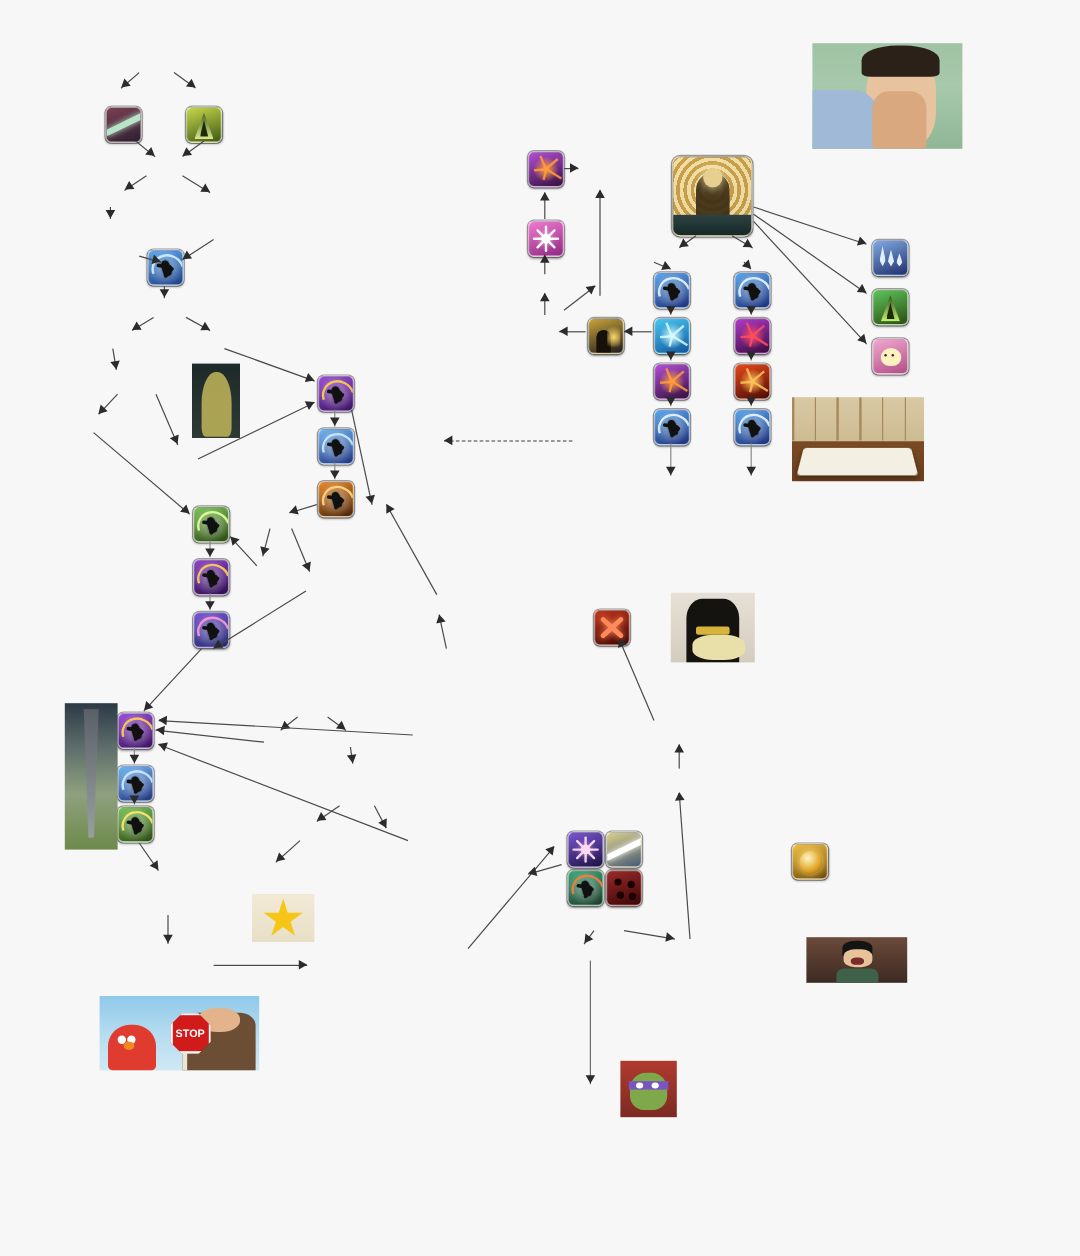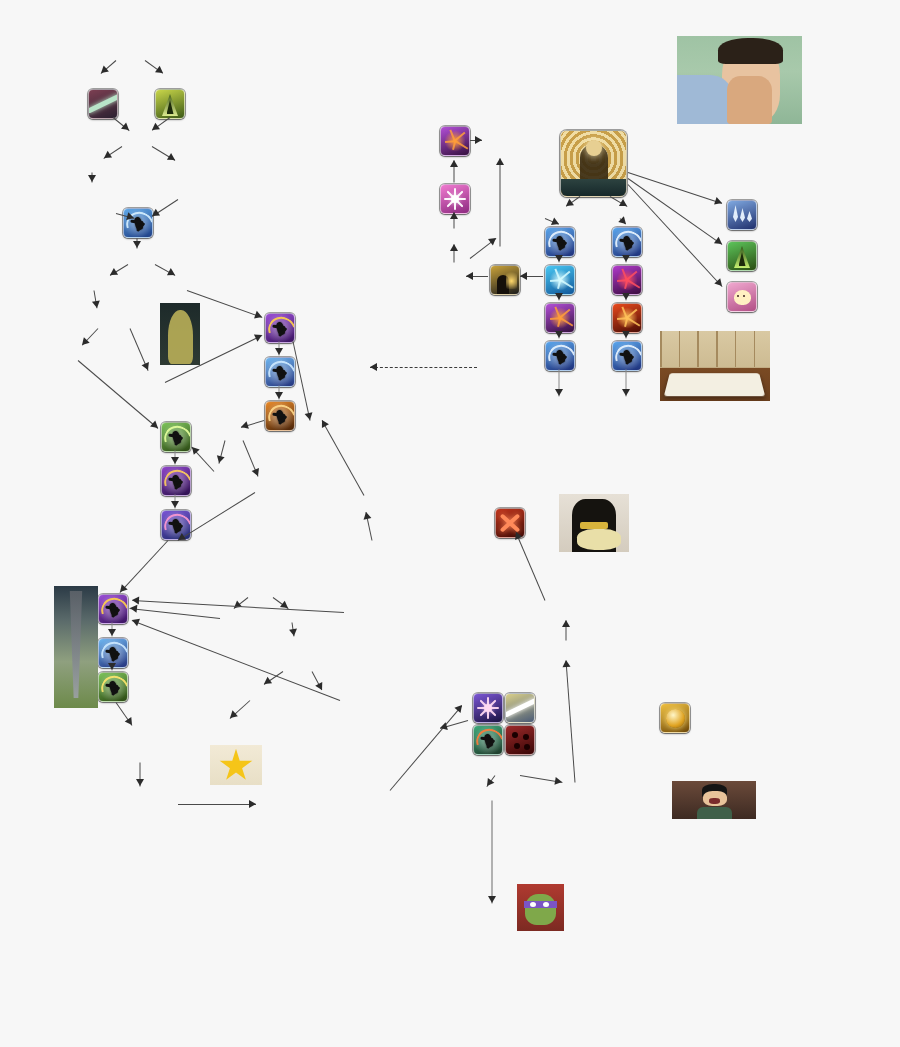--- a/index.html
+++ b/index.html
@@ -317,20 +317,29 @@
       <div style="position: absolute; left: 68%; top: 0px; width: 1.5px; height: 52%; background: rgb(165, 138, 94);"></div>
       <div style="position: absolute; left: 85%; top: 0px; width: 1.5px; height: 52%; background: rgb(165, 138, 94);"></div>
     </div>
     <div class="img" style="left: 559px; top: 494px; width: 70px; height: 58px; background: linear-gradient(rgb(230, 224, 214), rgb(212, 204, 190));">
       <div style="position: absolute; left: 18%; top: 8%; width: 64%; height: 92%; background: rgb(21, 19, 15); border-radius: 30% 30% 0px 0px;"></div>
       <div style="position: absolute; left: 26%; bottom: 4%; width: 62%; height: 36%; background: rgb(233, 223, 168); border-radius: 40%;"></div>
       <div style="position: absolute; left: 30%; top: 48%; width: 40%; height: 12%; background: rgb(216, 180, 60); border-radius: 2px;"></div>
     </div>
     <div class="img" style="left: 210px; top: 745px; width: 52px; height: 40px; background: linear-gradient(rgb(242, 234, 214), rgb(232, 223, 198));">
       <div style="position: absolute; left: 50%; top: 52%; width: 34px; height: 34px; margin: -17px 0px 0px -17px; background: rgb(245, 197, 24); clip-path: polygon(50% 0px, 61% 35%, 98% 35%, 68% 57%, 79% 91%, 50% 70%, 21% 91%, 32% 57%, 2% 35%, 39% 35%);"></div>
+    </div>
+    <div class="img" style="left: 83px; top: 830px; width: 133px; height: 62px; background: linear-gradient(rgb(143, 201, 234) 0%, rgb(184, 221, 240) 55%, rgb(207, 232, 244) 100%);">
+      <div style="position: absolute; left: 5%; bottom: 0px; width: 30%; height: 62%; background: rgb(224, 59, 47); border-radius: 46% 46% 10% 10%;"></div>
+      <div style="position: absolute; left: 11%; bottom: 36%; width: 7px; height: 7px; background: rgb(255, 255, 255); border-radius: 50%; box-shadow: rgb(255, 255, 255) 8px 0px 0px;"></div>
+      <div style="position: absolute; left: 15%; bottom: 28%; width: 9px; height: 7px; background: rgb(240, 138, 32); border-radius: 50%;"></div>
+      <div style="position: absolute; right: 2%; bottom: 0px; width: 46%; height: 78%; background: rgb(107, 78, 51); border-radius: 22% 22% 0px 0px;"></div>
+      <div style="position: absolute; right: 12%; bottom: 52%; width: 26%; height: 32%; background: rgb(227, 180, 140); border-radius: 46%;"></div>
+      <div style="position: absolute; left: 44%; bottom: 22%; width: 30px; height: 30px; background: rgb(209, 26, 26); border: 2px solid rgb(255, 255, 255); clip-path: polygon(30% 0px, 70% 0px, 100% 30%, 100% 70%, 70% 100%, 30% 100%, 0px 70%, 0px 30%); color: rgb(255, 255, 255); font: bold 9px / 30px &quot;Liberation Sans&quot;, sans-serif; text-align: center;">STOP</div>
+      <div style="position: absolute; left: 52%; bottom: 0px; width: 4px; height: 24%; background: rgb(233, 228, 216);"></div>
     </div>
     <div class="img" style="left: 672px; top: 781px; width: 84px; height: 38px; background: linear-gradient(rgb(107, 74, 58), rgb(61, 42, 34));">
       <div style="position: absolute; left: 36%; top: 8%; width: 30%; height: 34%; background: rgb(20, 20, 20); border-radius: 44% 44% 8% 8%;"></div>
       <div style="position: absolute; left: 37%; top: 26%; width: 28%; height: 40%; background: rgb(232, 195, 154); border-radius: 40%;"></div>
       <div style="position: absolute; left: 44%; top: 44%; width: 13%; height: 16%; background: rgb(122, 43, 43); border-radius: 40%;"></div>
       <div style="position: absolute; left: 30%; bottom: 0px; width: 42%; height: 32%; background: rgb(63, 96, 73); border-radius: 6px 6px 0px 0px;"></div>
     </div>
     <div class="img" style="left: 517px; top: 884px; width: 47px; height: 47px; background: linear-gradient(rgb(176, 58, 48), rgb(124, 42, 34));">
       <div style="position: absolute; left: 18%; top: 22%; width: 64%; height: 66%; background: rgb(127, 168, 74); border-radius: 44% 44% 38% 38%;"></div>
       <div style="position: absolute; left: 14%; top: 36%; width: 72%; height: 15%; background: rgb(123, 84, 196);"></div>

